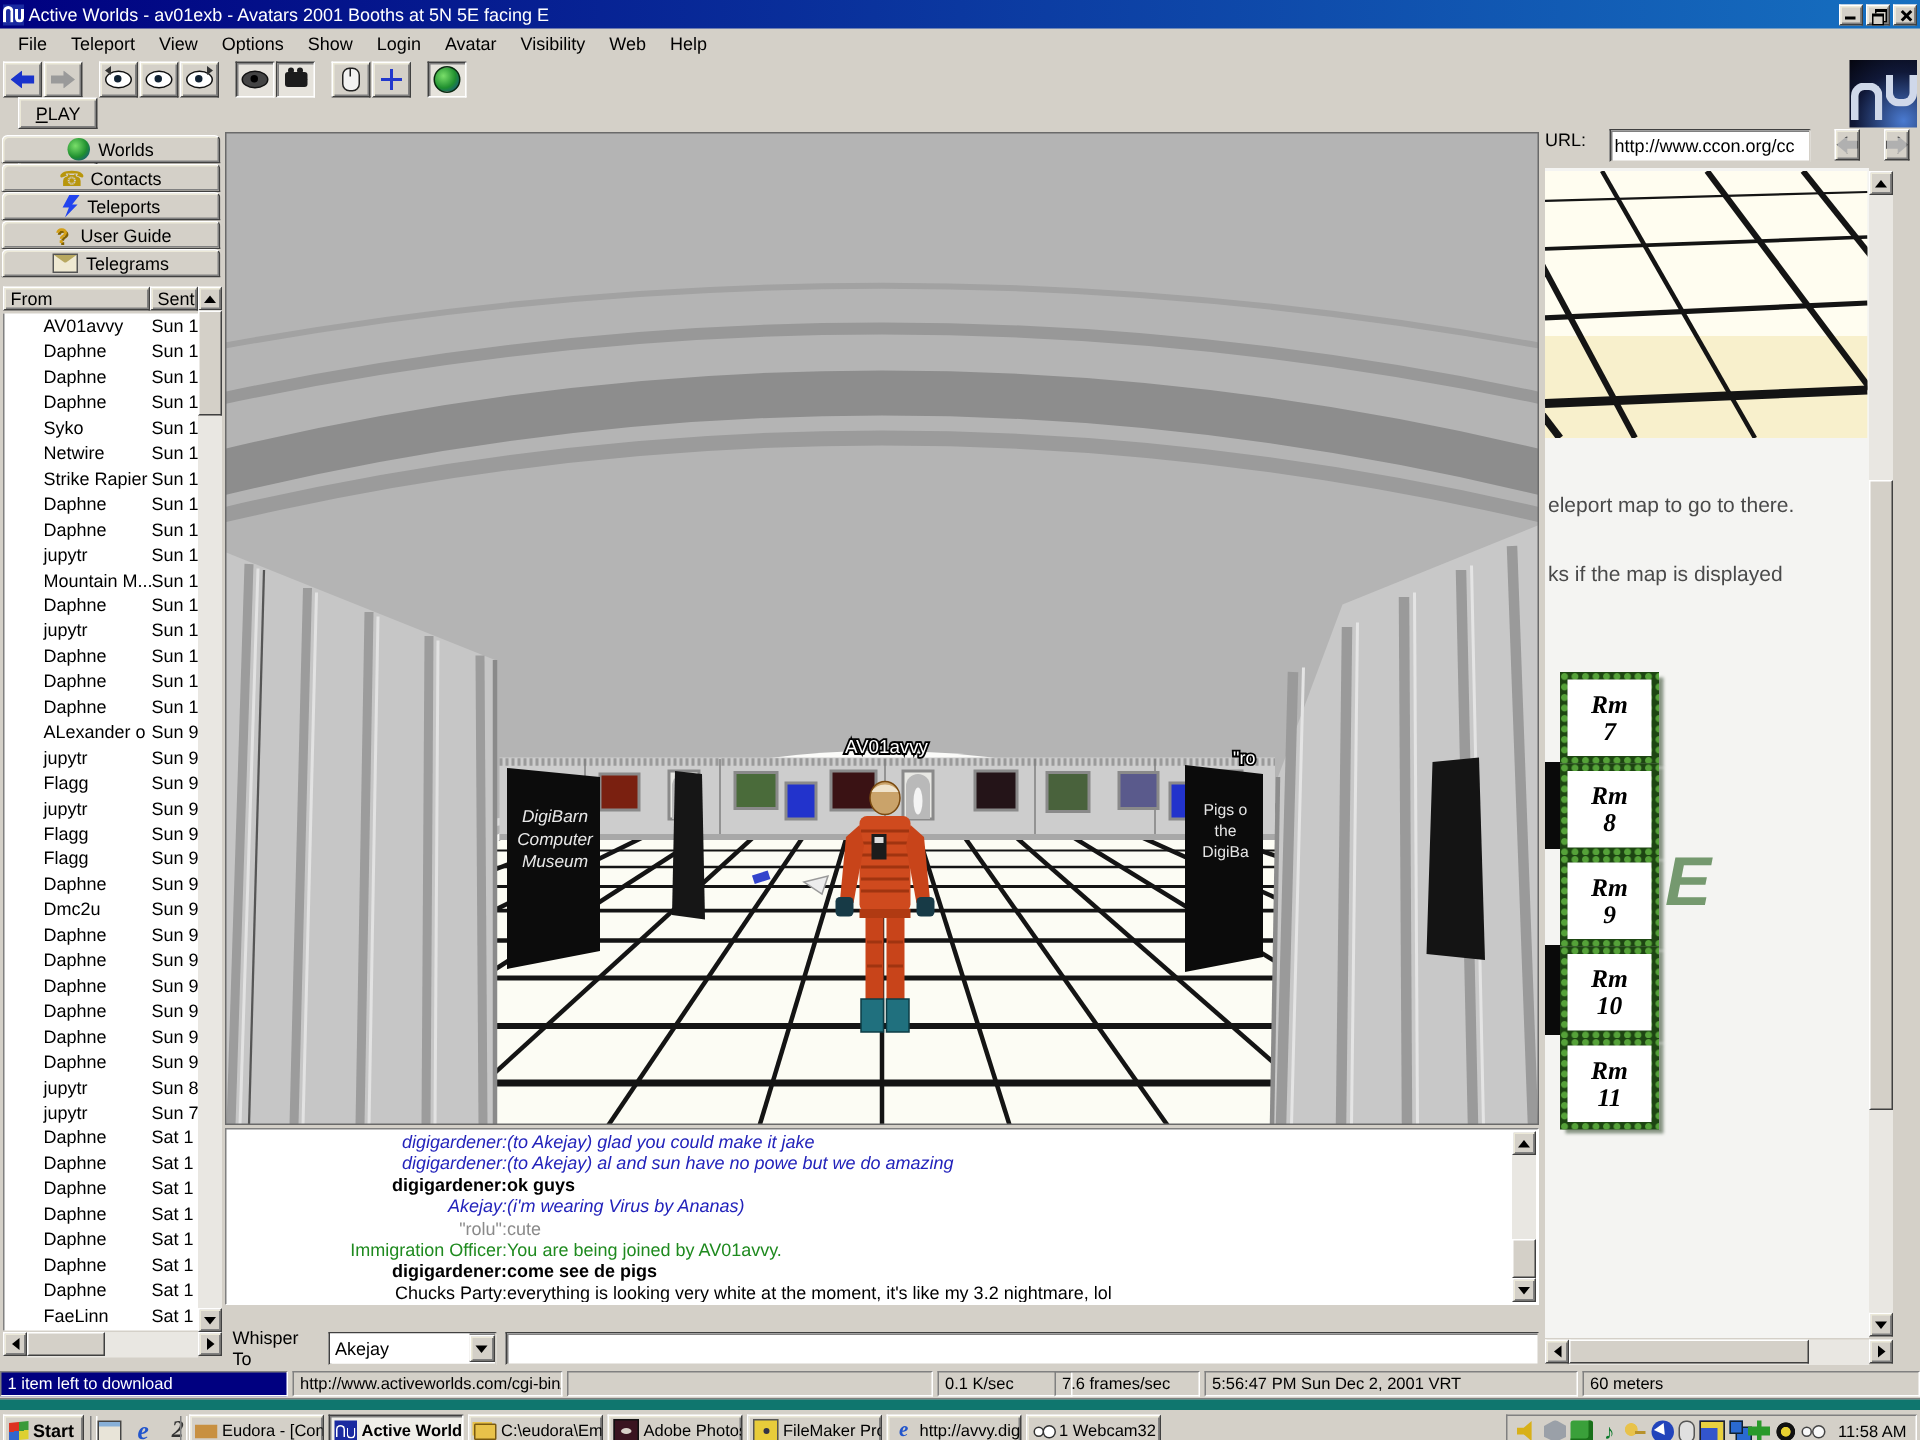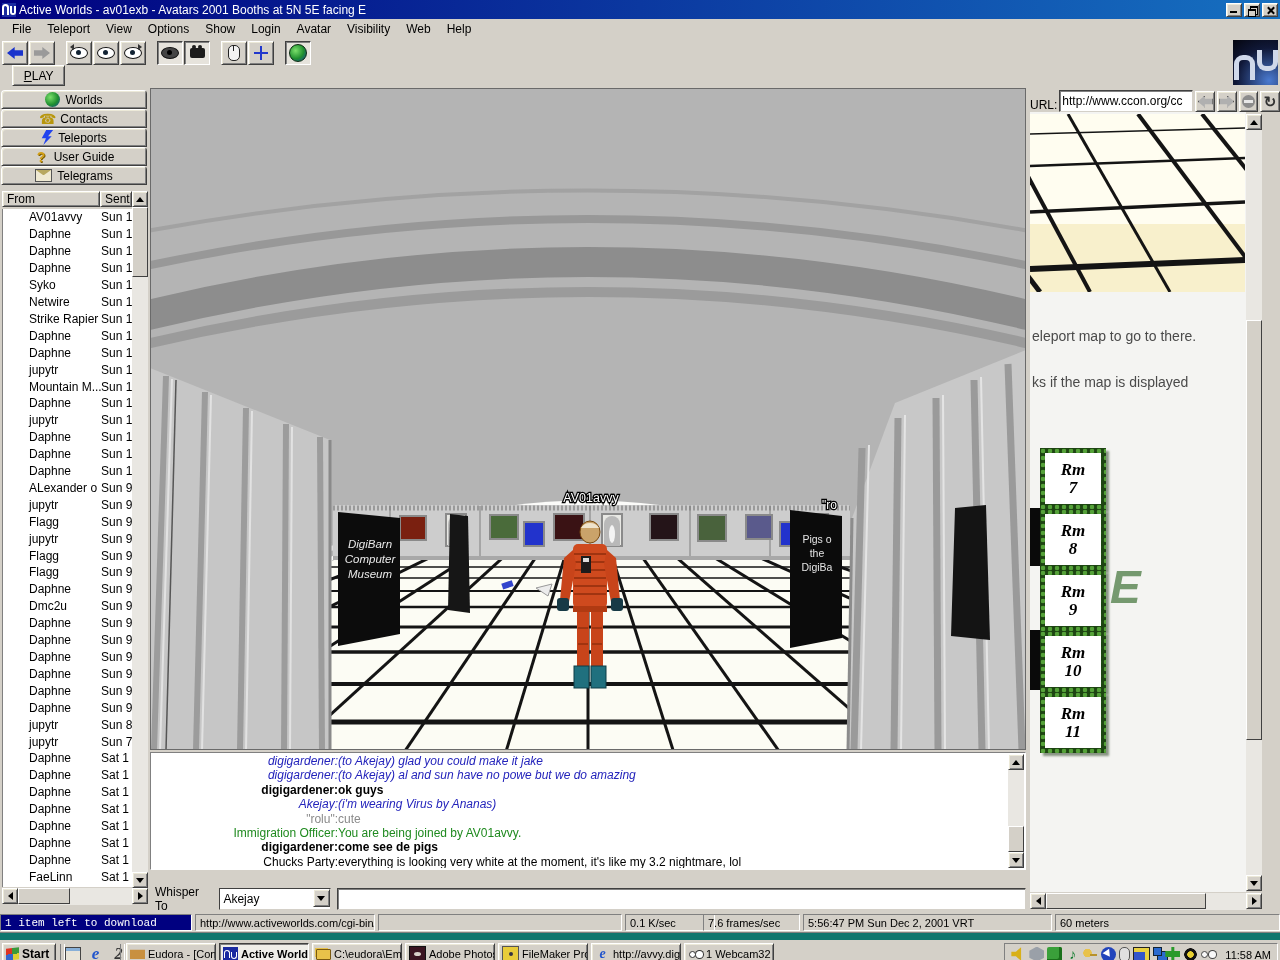--- a/index.html
+++ b/index.html
@@ -92,27 +92,27 @@
   #chat-msgs{position:absolute;left:2px;top:1px;right:18px;bottom:1px;overflow:hidden;text-align:right;}
   .msg{display:flex;height:14.4px;line-height:14.4px;white-space:nowrap;}
   .m-from{width:185px;flex:none;overflow:hidden;}
   .st-whisper .m-from,.st-whisper .m-text{color:#2323bb;font-style:italic;}
   .st-bold .m-from,.st-bold .m-text{font-weight:bold;}
   .st-gray .m-from,.st-gray .m-text{color:#8a8a8a;}
   .st-system .m-from,.st-system .m-text{color:#1f8a1f;}
   #chat-sb{position:absolute;right:1px;top:1px;width:16px;bottom:1px;display:flex;flex-direction:column;}
   
   #whisper-row{left:150px;top:886px;width:876px;height:26px;display:flex;align-items:center;gap:6px;padding-left:5px;box-sizing:border-box;}
-  #whisper-combo{width:112px;height:20px;display:flex;align-items:flex-start;}
+  #whisper-combo{width:112px;height:20px;display:flex;align-items:center;}
   #whisper-combo .val{flex:1;padding-left:3px;background:#fff;height:100%;display:flex;align-items:center;}
   #whisper-combo .drop{width:17px;height:18px;display:flex;align-items:center;justify-content:center;}
   #whisper-input{width:700px;height:18px;}
   
   #splitter{left:1026px;top:88px;width:4px;height:824px;background:#d4d0c8;}
-  #urlrow{left:1030px;top:86px;width:250px;height:26px;display:flex;align-items:flex-end;gap:2px;}
+  #urlrow{left:1030px;top:86px;width:250px;height:26px;display:flex;align-items:flex-start;gap:16px;}
   #url-input{width:128px;height:18px;font-size:12px;}
   .nbtn{width:21px;height:21px;display:flex;align-items:center;justify-content:center;}
   .icon-nav-back{width:13px;height:10px;background:#b0b0b0;border:1px solid #555;clip-path:polygon(0 50%,48% 0,48% 28%,100% 28%,100% 72%,48% 72%,48% 100%);}
   .icon-nav-fwd{width:13px;height:10px;background:#b0b0b0;border:1px solid #555;clip-path:polygon(100% 50%,52% 0,52% 28%,0 28%,0 72%,52% 72%,52% 100%);}
   .icon-stop{width:13px;height:13px;border-radius:50%;background:#8c8c8c;position:relative;}
   .icon-stop::after{content:"";position:absolute;left:2px;top:5px;width:9px;height:3px;background:#e8e8e8;}
   .icon-refresh::before{content:"↻";font-size:15px;font-weight:bold;color:#333;}
   #webpage{left:1030px;top:112px;width:216px;height:780px;background:#f4f4f2;overflow:hidden;}
   #page-line1{position:absolute;left:2px;top:216px;color:#4a4a4a;font-size:14px;white-space:nowrap;}
   #page-line2{position:absolute;left:2px;top:262px;color:#4a4a4a;font-size:14px;white-space:nowrap;}
@@ -122,21 +122,21 @@
     font-family:"Liberation Serif",serif;font-weight:bold;font-style:italic;font-size:17px;line-height:1.05;}
   .mapfrag{position:absolute;background:#0a0a0a;}
   #dir-e{position:absolute;left:80px;top:448px;font-size:46px;font-weight:bold;font-style:italic;color:#75996f;}
   #web-vsb{left:1246px;top:114px;width:16px;height:777px;display:flex;flex-direction:column;}
   #web-hsb{left:1030px;top:893px;width:232px;height:17px;display:flex;}
   #side-vsb{left:132px;top:191px;width:16px;height:697px;display:flex;flex-direction:column;}
   #side-hsb{left:2px;top:888px;width:146px;height:17px;display:flex;}
   
   .sseg{position:absolute;top:914px;height:17px;border:1px solid;border-color:#808080 #fff #fff #808080;
     display:flex;align-items:center;padding:0 4px;box-sizing:border-box;font-size:11px;white-space:nowrap;overflow:hidden;}
-  #seg-dl{left:0;width:192px;background:#000080;color:#fff;font-family:Liberation Mono, monospace;}
+  #seg-dl{left:0;width:192px;background:#000080;color:#fff;}
   #seg-url{left:195px;width:180px;} #seg-empty{left:378px;width:244px;}
   #seg-speed{left:625px;width:90px;} #seg-fps{left:703px;width:97px;}
   #seg-time{left:803px;width:249px;} #seg-range{left:1055px;width:225px;}
   
   #taskbar{left:0;top:933px;width:1280px;height:27px;background:#d4d0c8;border-top:7px solid #0f766e;box-shadow:0 -1px 0 #808080;}
   #start-btn{position:absolute;left:2px;top:3px;height:22px;width:54px;display:flex;align-items:center;gap:3px;font-weight:bold;padding-left:3px;box-sizing:border-box;}
   .win-flag{width:13px;height:12px;background:conic-gradient(#3a9a3a 0 25%,#ddd030 0 50%,#3366cc 0 75%,#dd3322 0);transform:skewY(-6deg);flex:none;}
   .vsep{position:absolute;top:4px;width:3px;height:20px;border-left:1px solid #808080;border-right:1px solid #fff;}
   #quicklaunch{position:absolute;left:64px;top:5px;display:flex;gap:6px;align-items:center;}
   .ql{width:17px;height:17px;display:flex;align-items:center;justify-content:center;}

